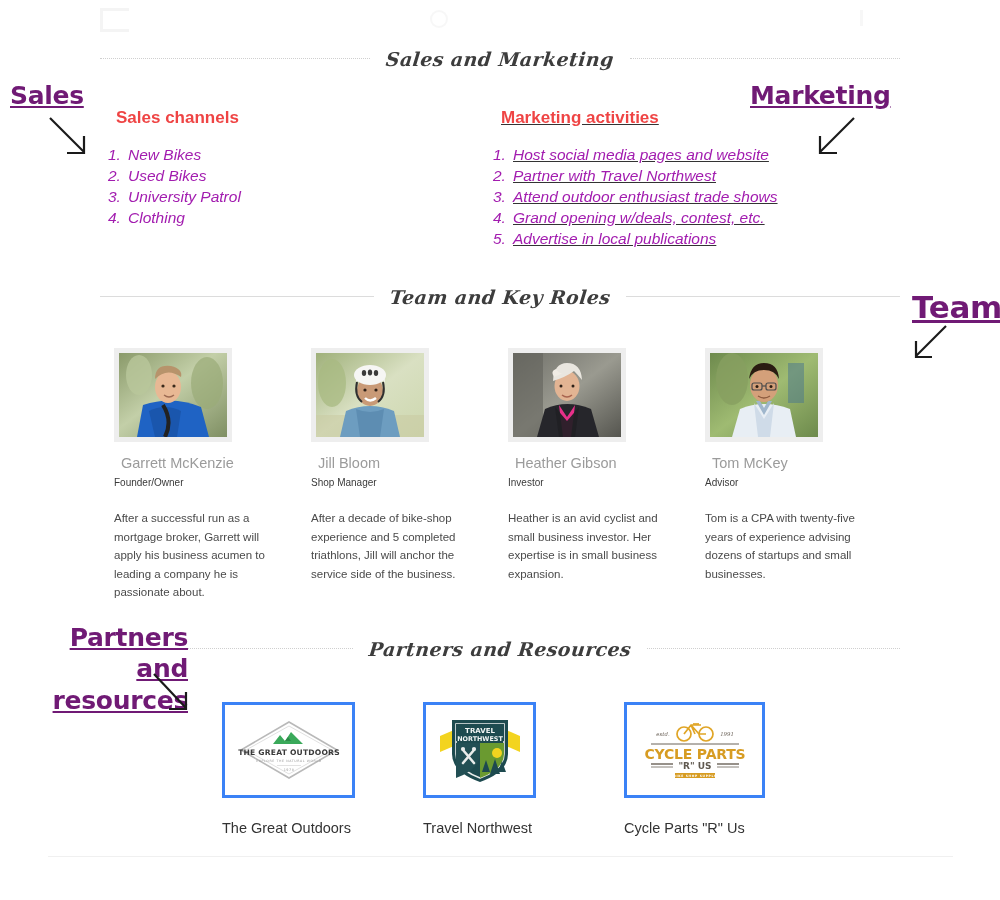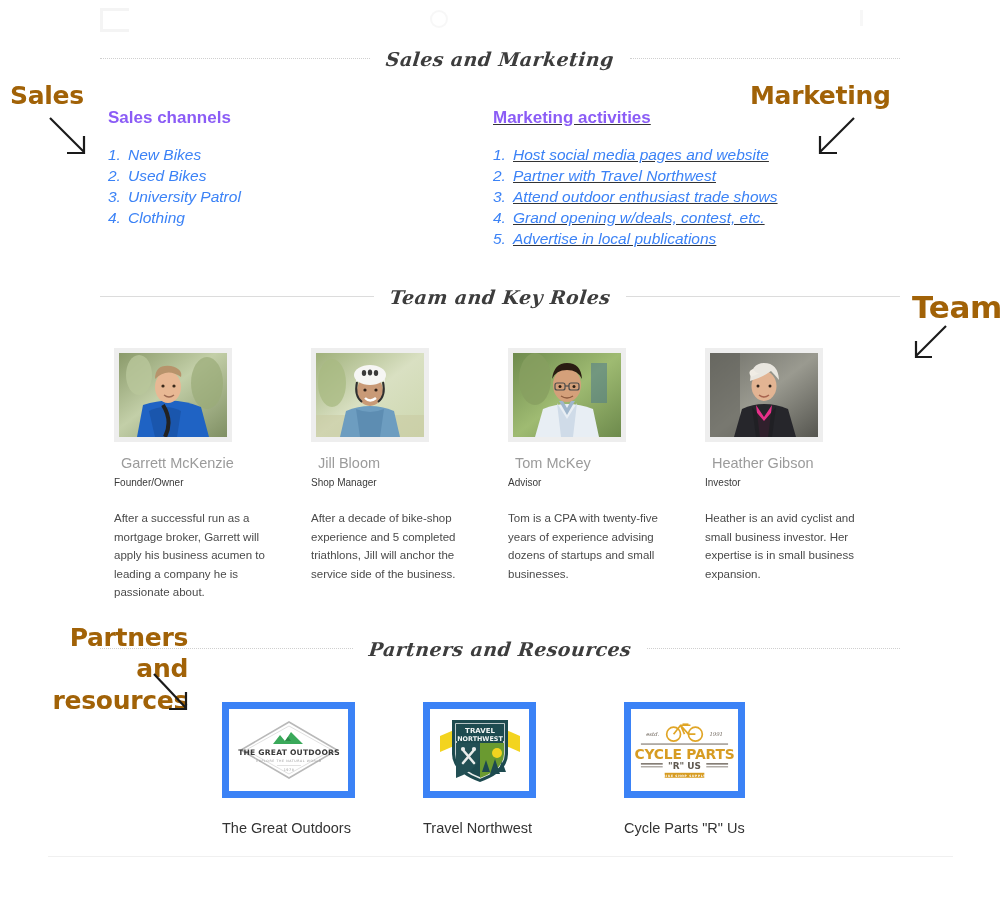--- a/index.html
+++ b/index.html
@@ -15,23 +15,24 @@
     font-family: "Liberation Sans", sans-serif;
     color: #333333;
     -webkit-font-smoothing: antialiased;
   }
 
   
   .annotation {
     position: absolute;
     font-family: "DejaVu Sans", sans-serif;
     font-weight: bold;
-    color: #a16207;
+    color: #701a75;
     letter-spacing: -0.3px;
     line-height: 1.25;
+    text-decoration: underline;
   }
   .ann-sales      { left: 10px;  top: 80px;  font-size: 25px; }
   .ann-marketing  { left: 750px; top: 80px;  font-size: 25px; }
   .ann-team       { left: 912px; top: 288px; font-size: 31px; }
   .ann-partners   { left: 12px;  top: 622px; font-size: 25px; width: 176px; text-align: right; }
   .ann-arrow { position: absolute; }
 
   
   .page {
     position: absolute;
@@ -89,33 +90,33 @@
     top: 108px;
     width: 790px;
     display: flex;
   }
   .col { width: 385px; }
   .col + .col { margin-left: 0px; text-decoration: underline; }
   .col-heading {
     font-family: "Liberation Sans", sans-serif;
     font-weight: bold;
     font-size: 17px;
-    color: #8b5cf6;
-    margin: 0 0 16px 0;
+    color: #ef4444;
+    margin: 0 0 16px 8px;
   }
   .num-list {
     margin: 0;
     padding: 0;
     list-style: none;
   }
   .num-list li {
     font-family: "Liberation Sans", sans-serif;
     font-style: italic;
     font-size: 15.5px;
-    color: #3b82f6;
+    color: #a21caf;
     line-height: 21px;
     white-space: nowrap;
   }
   .num-list li .idx { display: inline-block; width: 20px; }
 
   
   .team-grid {
     position: absolute;
     left: 114px;
     top: 348px;
@@ -161,34 +162,34 @@
   .partners-row {
     position: absolute;
     left: 222px;
     top: 702px;
     display: flex;
   }
   .partner { width: 201px; }
   .logo-frame {
     width: 133px;
     height: 96px;
-    border: 7px solid #3b82f6;
+    border: 3px solid #3b82f6;
     background: #ffffff;
     box-sizing: border-box;
     display: flex;
     align-items: center;
     justify-content: center;
     margin-bottom: 22px;
   }
   .partner-label {
     font-size: 14.5px;
     color: #333333;
   }
   .partner:nth-child(2) .logo-frame { width: 113px; }
-  .partner:nth-child(3) .logo-frame { width: 121px; }
+  .partner:nth-child(3) .logo-frame { width: 141px; }
 
   .bottom-rule {
     position: absolute;
     left: 48px;
     top: 856px;
     width: 905px;
     height: 1px;
     background: #f0f0f0;
   }
 </style>
@@ -303,20 +304,50 @@
       <div class="member-name">Jill Bloom</div>
       <div class="member-role">Shop Manager</div>
       <div class="member-bio">After a decade of bike-shop experience and 5 completed triathlons, Jill will anchor the service side of the business.</div>
     </div>
 
     <div class="member">
       <div class="photo-frame">
         <div class="photo">
           <svg viewBox="0 0 108 84" width="108" height="84" preserveAspectRatio="none">
             <defs>
+              <linearGradient id="bg4" x1="0" y1="0" x2="1" y2="1">
+                <stop offset="0" stop-color="#6f6f68"></stop>
+                  <stop offset="0.5" stop-color="#9a9a90"></stop>
+                  <stop offset="1" stop-color="#55554f"></stop>
+              </linearGradient>
+            </defs>
+            <rect width="108" height="84" fill="url(#bg4)"></rect>
+            <rect x="0" y="0" width="30" height="84" fill="#63635c" opacity="0.6"></rect>
+            <path d="M24 84 L32 56 Q54 46 78 56 L86 84 Z" fill="#26262b"></path>
+            <path d="M46 52 L54 64 L62 52 L58 84 L50 84 Z" fill="#e8308a"></path>
+            <path d="M42 54 L54 68 L66 54 L62 84 L46 84 Z" fill="#1f1f24" opacity="0.92"></path>
+            <ellipse cx="54" cy="33" rx="12.5" ry="15" fill="#e2b493"></ellipse>
+            <path d="M40 28 q1 -18 14 -18 q14 0 15 17 q-4 -5 -8 -9 q-8 6 -21 10z" fill="#e9e6df"></path>
+            <path d="M41 24 q-4 -6 2 -8 q3 5 7 4" fill="#f0ece4"></path>
+            <circle cx="48" cy="33" r="1.5" fill="#2d2018"></circle>
+            <circle cx="60" cy="33" r="1.5" fill="#2d2018"></circle>
+            <path d="M49 42 q5 4 10 0" stroke="#a8644f" stroke-width="1.5" fill="none"></path>
+          </svg>
+        </div>
+      </div>
+      <div class="member-name">Heather Gibson</div>
+      <div class="member-role">Investor</div>
+      <div class="member-bio">Heather is an avid cyclist and small business investor. Her expertise is in small business expansion.</div>
+    </div>
+
+    <div class="member">
+      <div class="photo-frame">
+        <div class="photo">
+          <svg viewBox="0 0 108 84" width="108" height="84" preserveAspectRatio="none">
+            <defs>
               <linearGradient id="bg3" x1="0" y1="0" x2="1" y2="1">
                 <stop offset="0" stop-color="#6e8a4d"></stop>
                   <stop offset="0.5" stop-color="#9fbb72"></stop>
                   <stop offset="1" stop-color="#6d8a4c"></stop>
               </linearGradient>
             </defs>
             <rect width="108" height="84" fill="url(#bg3)"></rect>
             <ellipse cx="22" cy="26" rx="16" ry="26" fill="#879f60" opacity="0.8"></ellipse>
             <rect x="78" y="10" width="16" height="40" fill="#4f7a8a" opacity="0.55"></rect>
             <path d="M22 84 L30 56 Q54 46 80 56 L86 84 Z" fill="#e8eef4"></path>
@@ -331,50 +362,20 @@
             <circle cx="61" cy="33.5" r="1.5" fill="#2b1d12"></circle>
             <path d="M48 43 q6 4 12 0" stroke="#8d5b3f" stroke-width="1.4" fill="none"></path>
           </svg>
         </div>
       </div>
       <div class="member-name">Tom McKey</div>
       <div class="member-role">Advisor</div>
       <div class="member-bio">Tom is a CPA with twenty-five years of experience advising dozens of startups and small businesses.</div>
     </div>
 
-    <div class="member">
-      <div class="photo-frame">
-        <div class="photo">
-          <svg viewBox="0 0 108 84" width="108" height="84" preserveAspectRatio="none">
-            <defs>
-              <linearGradient id="bg4" x1="0" y1="0" x2="1" y2="1">
-                <stop offset="0" stop-color="#6f6f68"></stop>
-                  <stop offset="0.5" stop-color="#9a9a90"></stop>
-                  <stop offset="1" stop-color="#55554f"></stop>
-              </linearGradient>
-            </defs>
-            <rect width="108" height="84" fill="url(#bg4)"></rect>
-            <rect x="0" y="0" width="30" height="84" fill="#63635c" opacity="0.6"></rect>
-            <path d="M24 84 L32 56 Q54 46 78 56 L86 84 Z" fill="#26262b"></path>
-            <path d="M46 52 L54 64 L62 52 L58 84 L50 84 Z" fill="#e8308a"></path>
-            <path d="M42 54 L54 68 L66 54 L62 84 L46 84 Z" fill="#1f1f24" opacity="0.92"></path>
-            <ellipse cx="54" cy="33" rx="12.5" ry="15" fill="#e2b493"></ellipse>
-            <path d="M40 28 q1 -18 14 -18 q14 0 15 17 q-4 -5 -8 -9 q-8 6 -21 10z" fill="#e9e6df"></path>
-            <path d="M41 24 q-4 -6 2 -8 q3 5 7 4" fill="#f0ece4"></path>
-            <circle cx="48" cy="33" r="1.5" fill="#2d2018"></circle>
-            <circle cx="60" cy="33" r="1.5" fill="#2d2018"></circle>
-            <path d="M49 42 q5 4 10 0" stroke="#a8644f" stroke-width="1.5" fill="none"></path>
-          </svg>
-        </div>
-      </div>
-      <div class="member-name">Heather Gibson</div>
-      <div class="member-role">Investor</div>
-      <div class="member-bio">Heather is an avid cyclist and small business investor. Her expertise is in small business expansion.</div>
-    </div>
-
   </div>
 
   <div class="section-head" id="head-partners">
     <div class="rule"></div>
     <div class="title">Partners and Resources</div>
     <div class="rule"></div>
   </div>
 
   <div class="partners-row">
 

